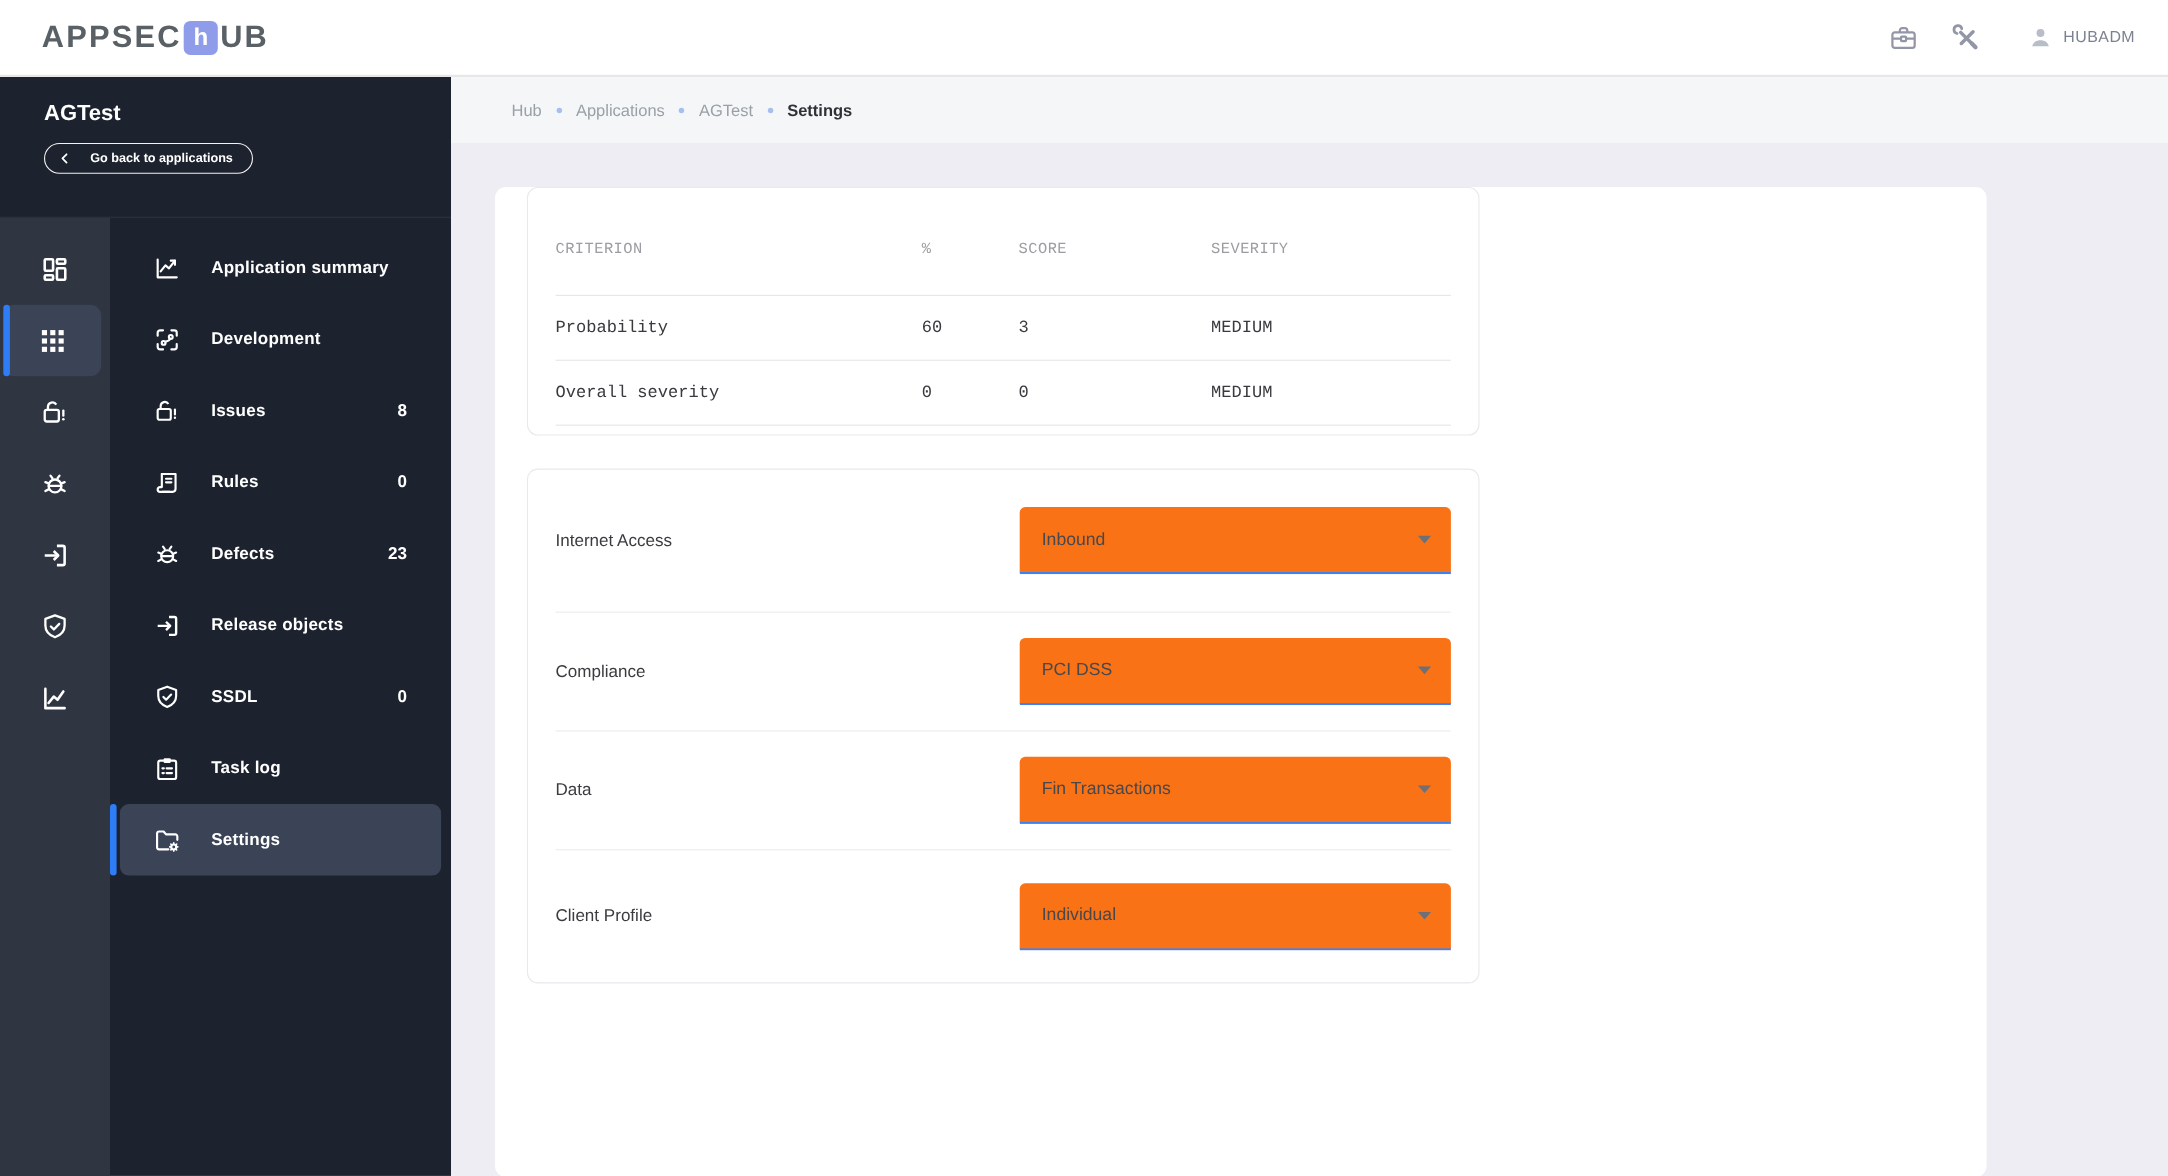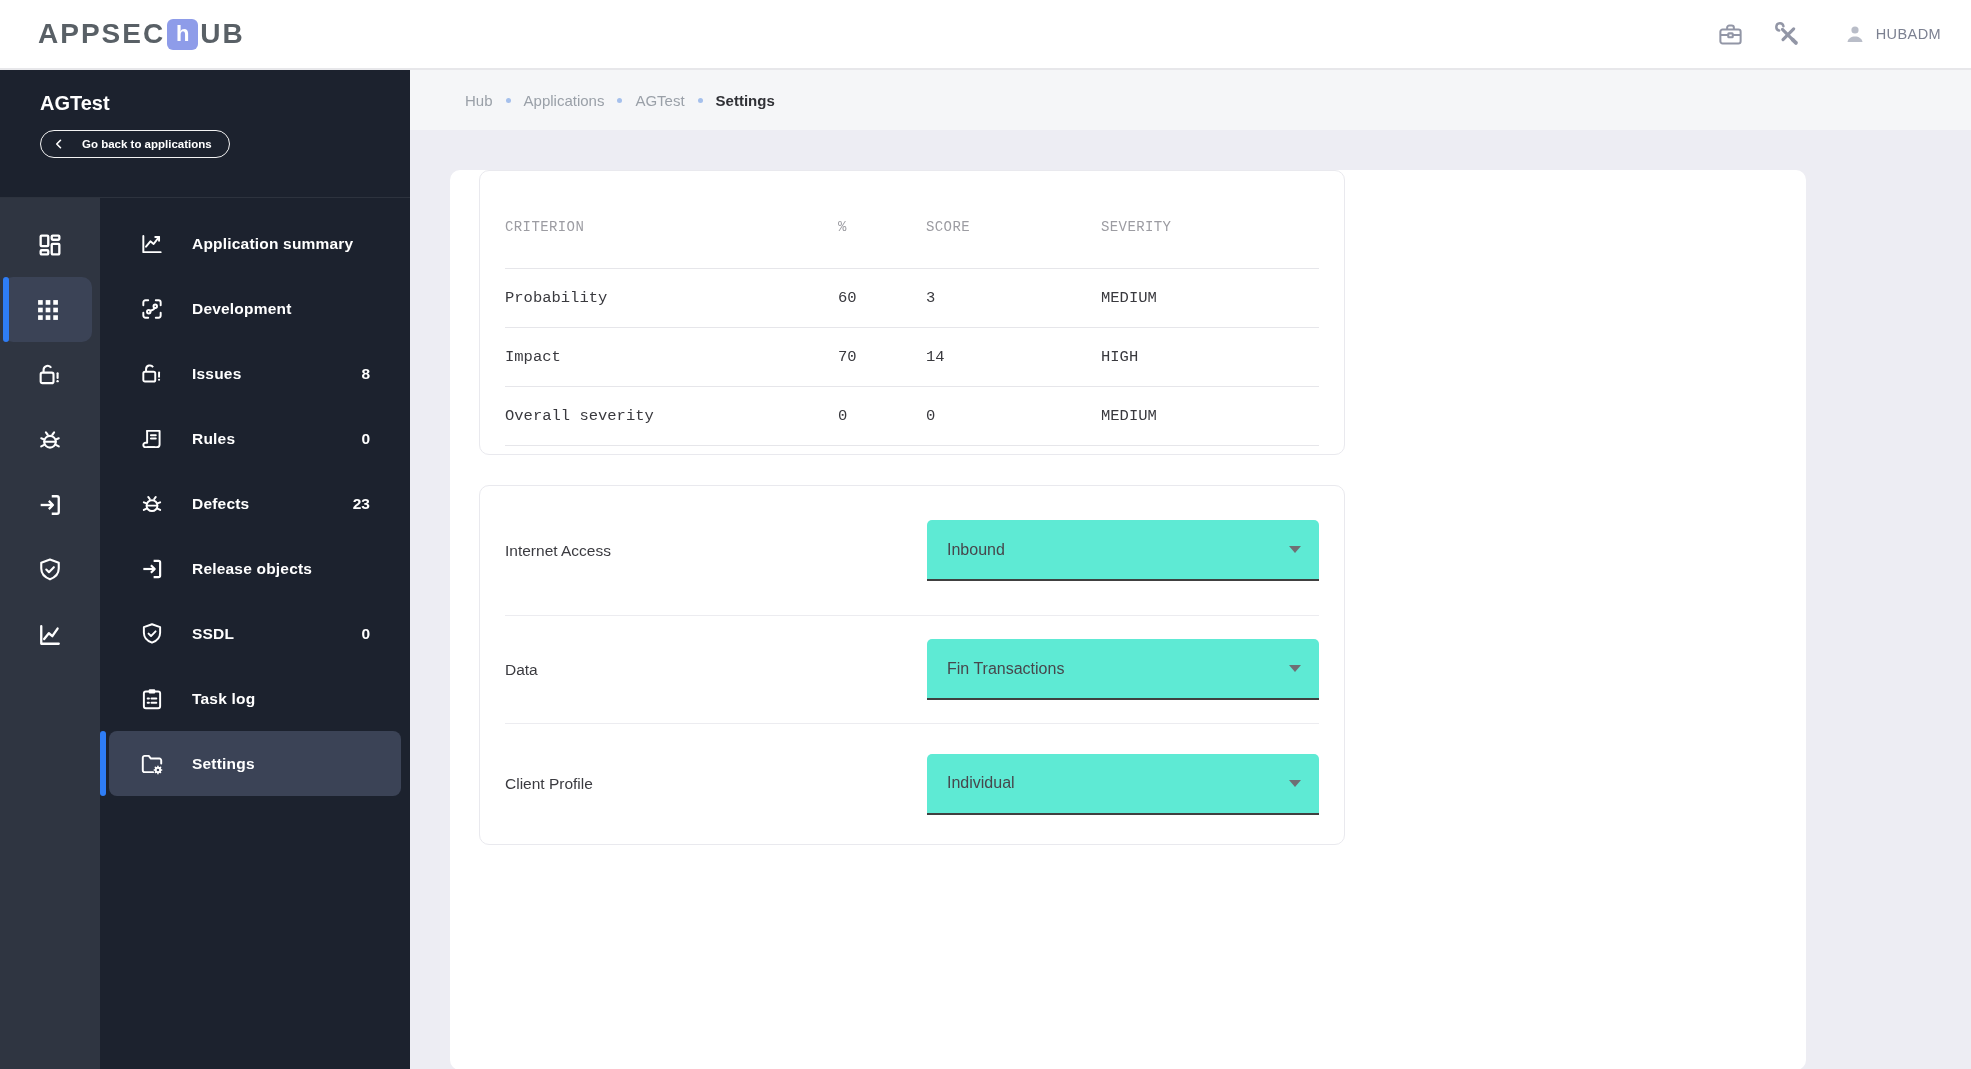--- a/index.html
+++ b/index.html
@@ -74,22 +74,22 @@
   .thead { height: 84px; color: #9c9ca2; font-size: 14px; letter-spacing: .4px; border-bottom: 1px solid #e6e6ea; }
   .tbody-row { height: 59px; font-size: 15.5px; color: #39393e; border-bottom: 1px solid #e6e6ea; }
   .tbody-row:last-child { border-bottom: 1px solid #e6e6ea; }
 
   .form-card { margin-top: 30px; padding: 0 25px; }
   .form-row { display: flex; align-items: center; justify-content: space-between; height: 108px; border-bottom: 1px solid #ececf0; }
   .form-row:first-child { height: 130px; }
   .form-row:last-child { border-bottom: none; height: 120px; }
   .form-label { font-size: 15.5px; color: #3b3b40; }
   .select {
-    width: 392px; height: 61px; background: #5eead4; border-radius: 5px 5px 0 0;
-    border-bottom: 2px solid #404040; display: flex; align-items: center;
+    width: 392px; height: 61px; background: #f97316; border-radius: 5px 5px 0 0;
+    border-bottom: 2px solid #3b82f6; display: flex; align-items: center;
     padding: 0 18px 0 20px; cursor: pointer;
   }
   .select-value { font-size: 16px; color: #47474c; }
   .select-arrow { margin-left: auto; width: 0; height: 0; border-left: 6px solid transparent; border-right: 6px solid transparent; border-top: 7px solid #6f6f74; }
 </style>
 </head>
 <body>
 
 <header class="app-header">
   <div class="logo">
@@ -331,42 +331,43 @@
           <span>SEVERITY</span>
         </div>
       <div id="table-body">
           <div class="trow tbody-row">
             <span>Probability</span>
             <span>60</span>
             <span>3</span>
             <span>MEDIUM</span>
           </div>
           <div class="trow tbody-row">
-            <span>Impact</span>
-            <span>70</span>
-            <span>14</span>
-            <span>HIGH</span>
-          </div>
-          <div class="trow tbody-row">
             <span>Overall severity</span>
             <span>0</span>
             <span>0</span>
             <span>MEDIUM</span>
           </div>
         </div>
     </div>
     <div class="card form-card" id="form-card">
         <div class="form-row">
           <span class="form-label">Internet Access</span>
           <div class="select">
             <span class="select-value">Inbound</span>
             <span class="select-arrow"></span>
           </div>
         </div>
         <div class="form-row">
+          <span class="form-label">Compliance</span>
+          <div class="select">
+            <span class="select-value">PCI DSS</span>
+            <span class="select-arrow"></span>
+          </div>
+        </div>
+        <div class="form-row">
           <span class="form-label">Data</span>
           <div class="select">
             <span class="select-value">Fin Transactions</span>
             <span class="select-arrow"></span>
           </div>
         </div>
         <div class="form-row">
           <span class="form-label">Client Profile</span>
           <div class="select">
             <span class="select-value">Individual</span>

